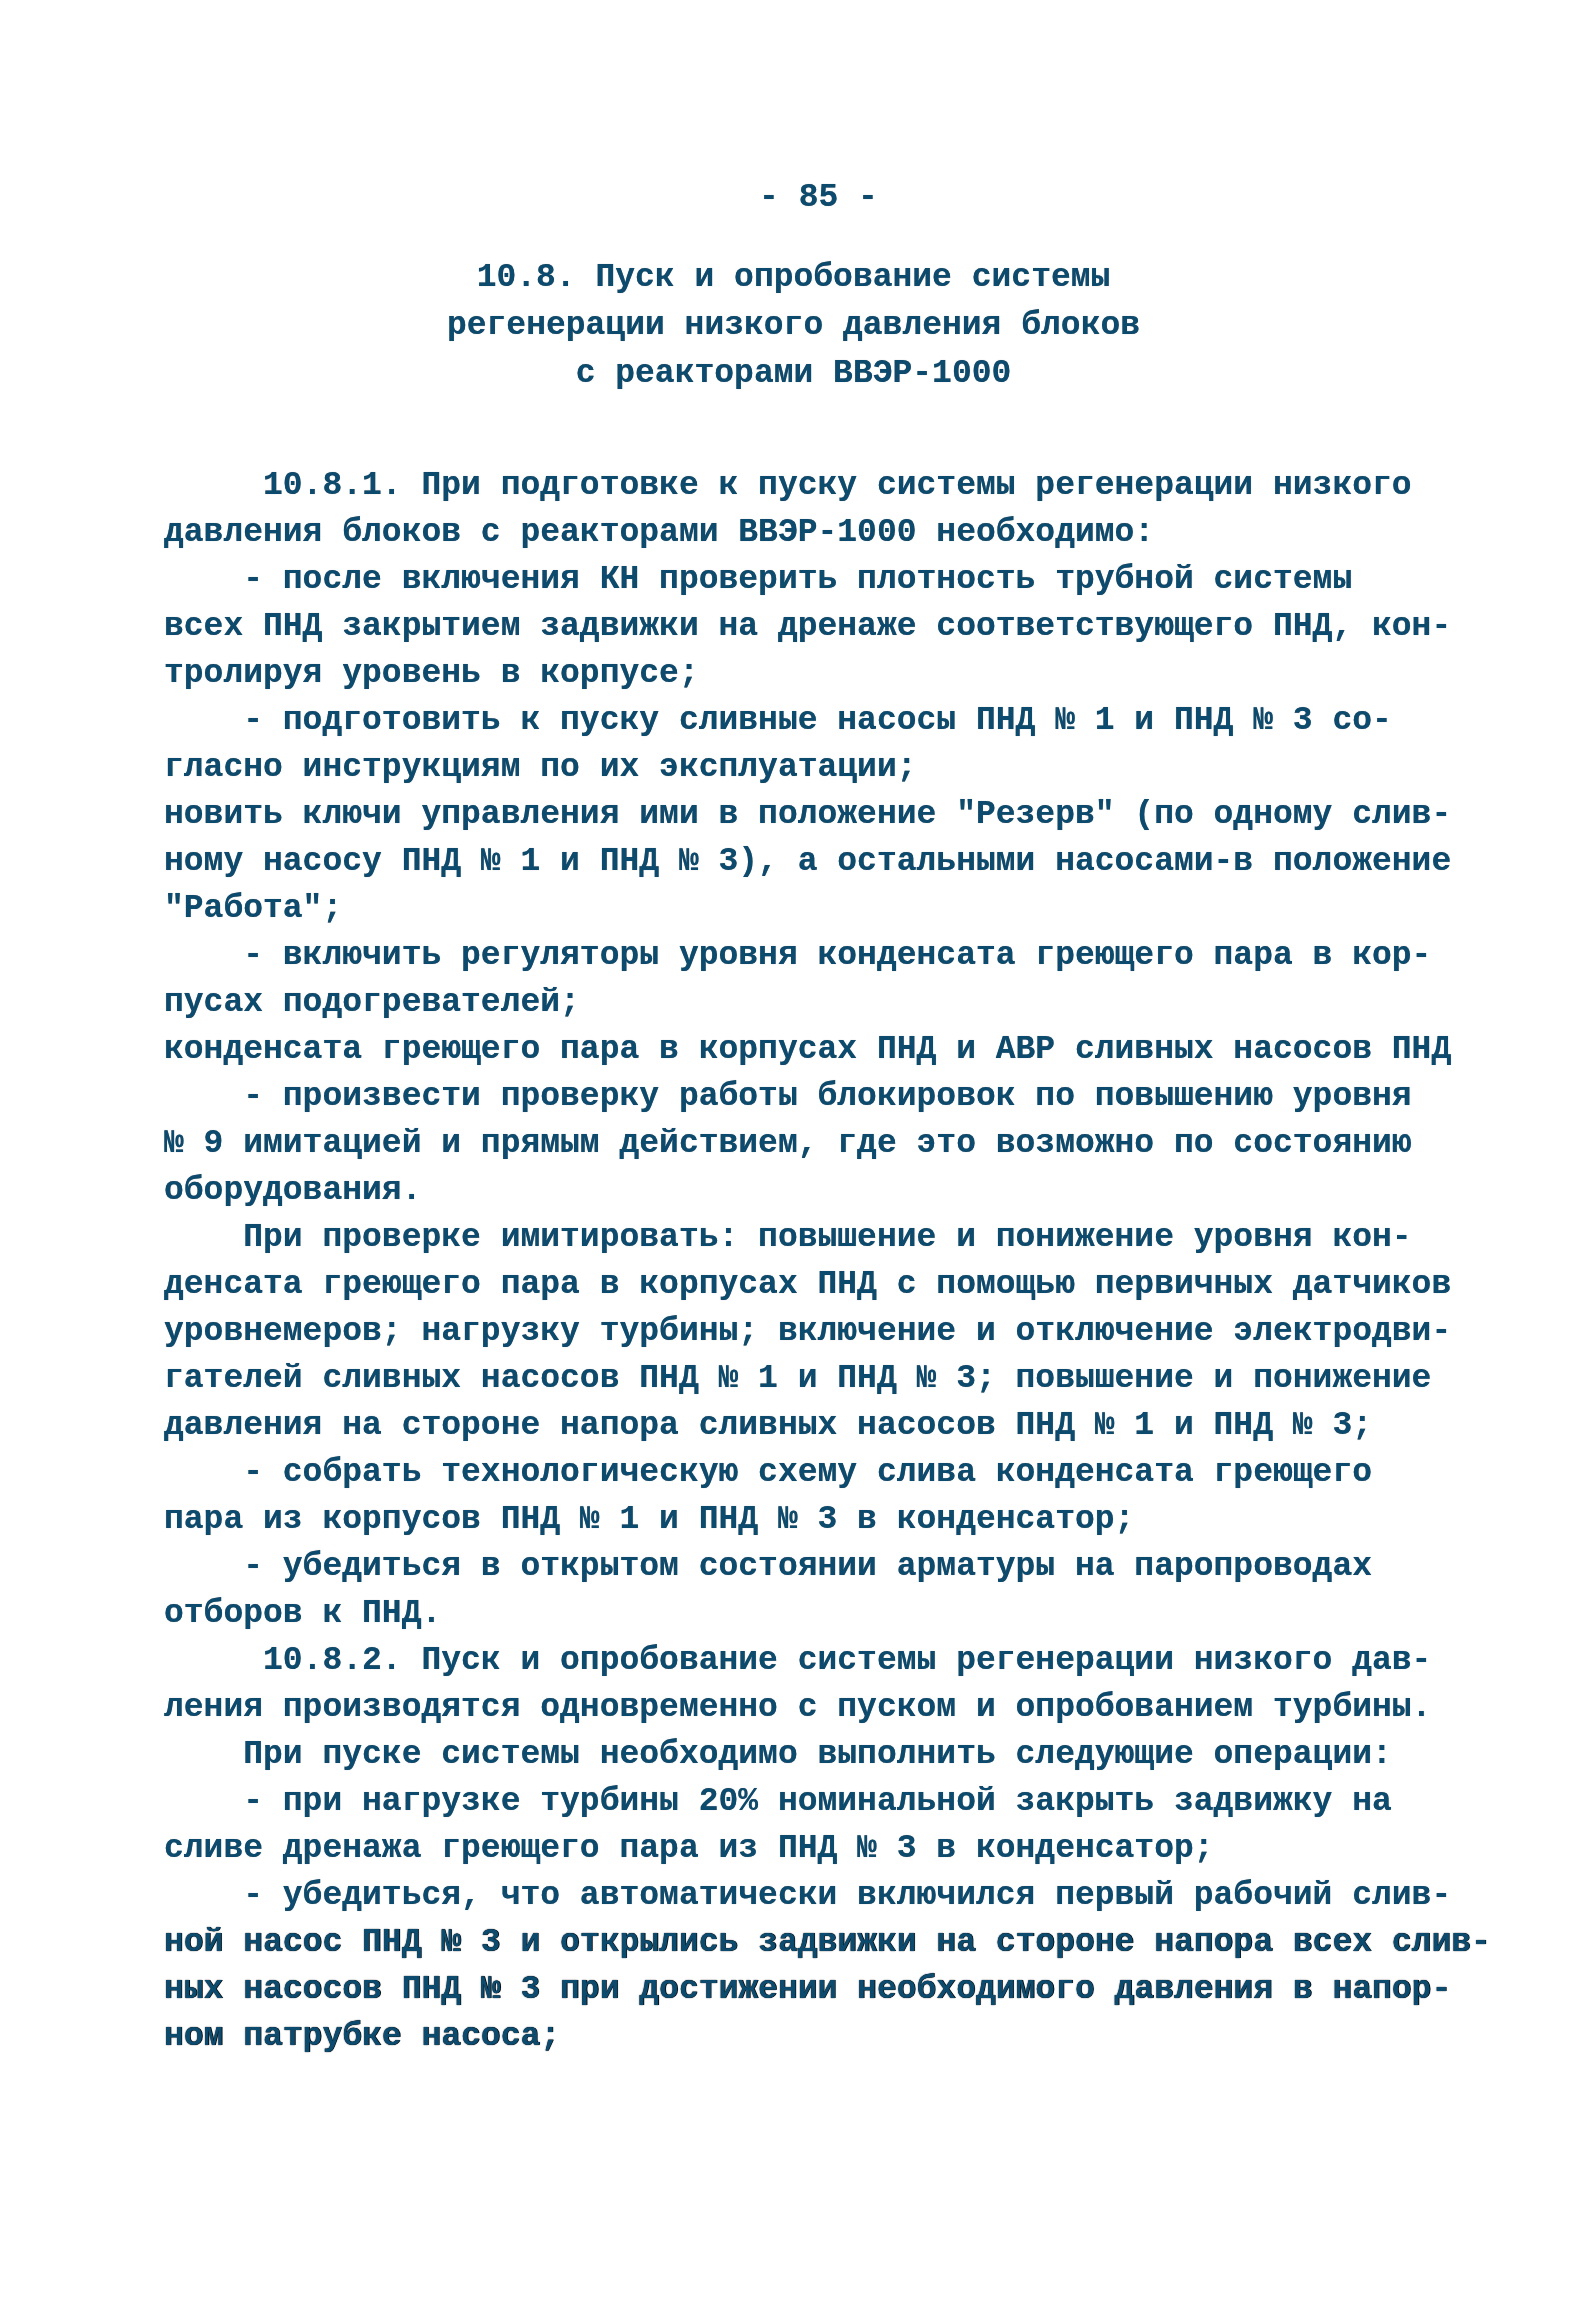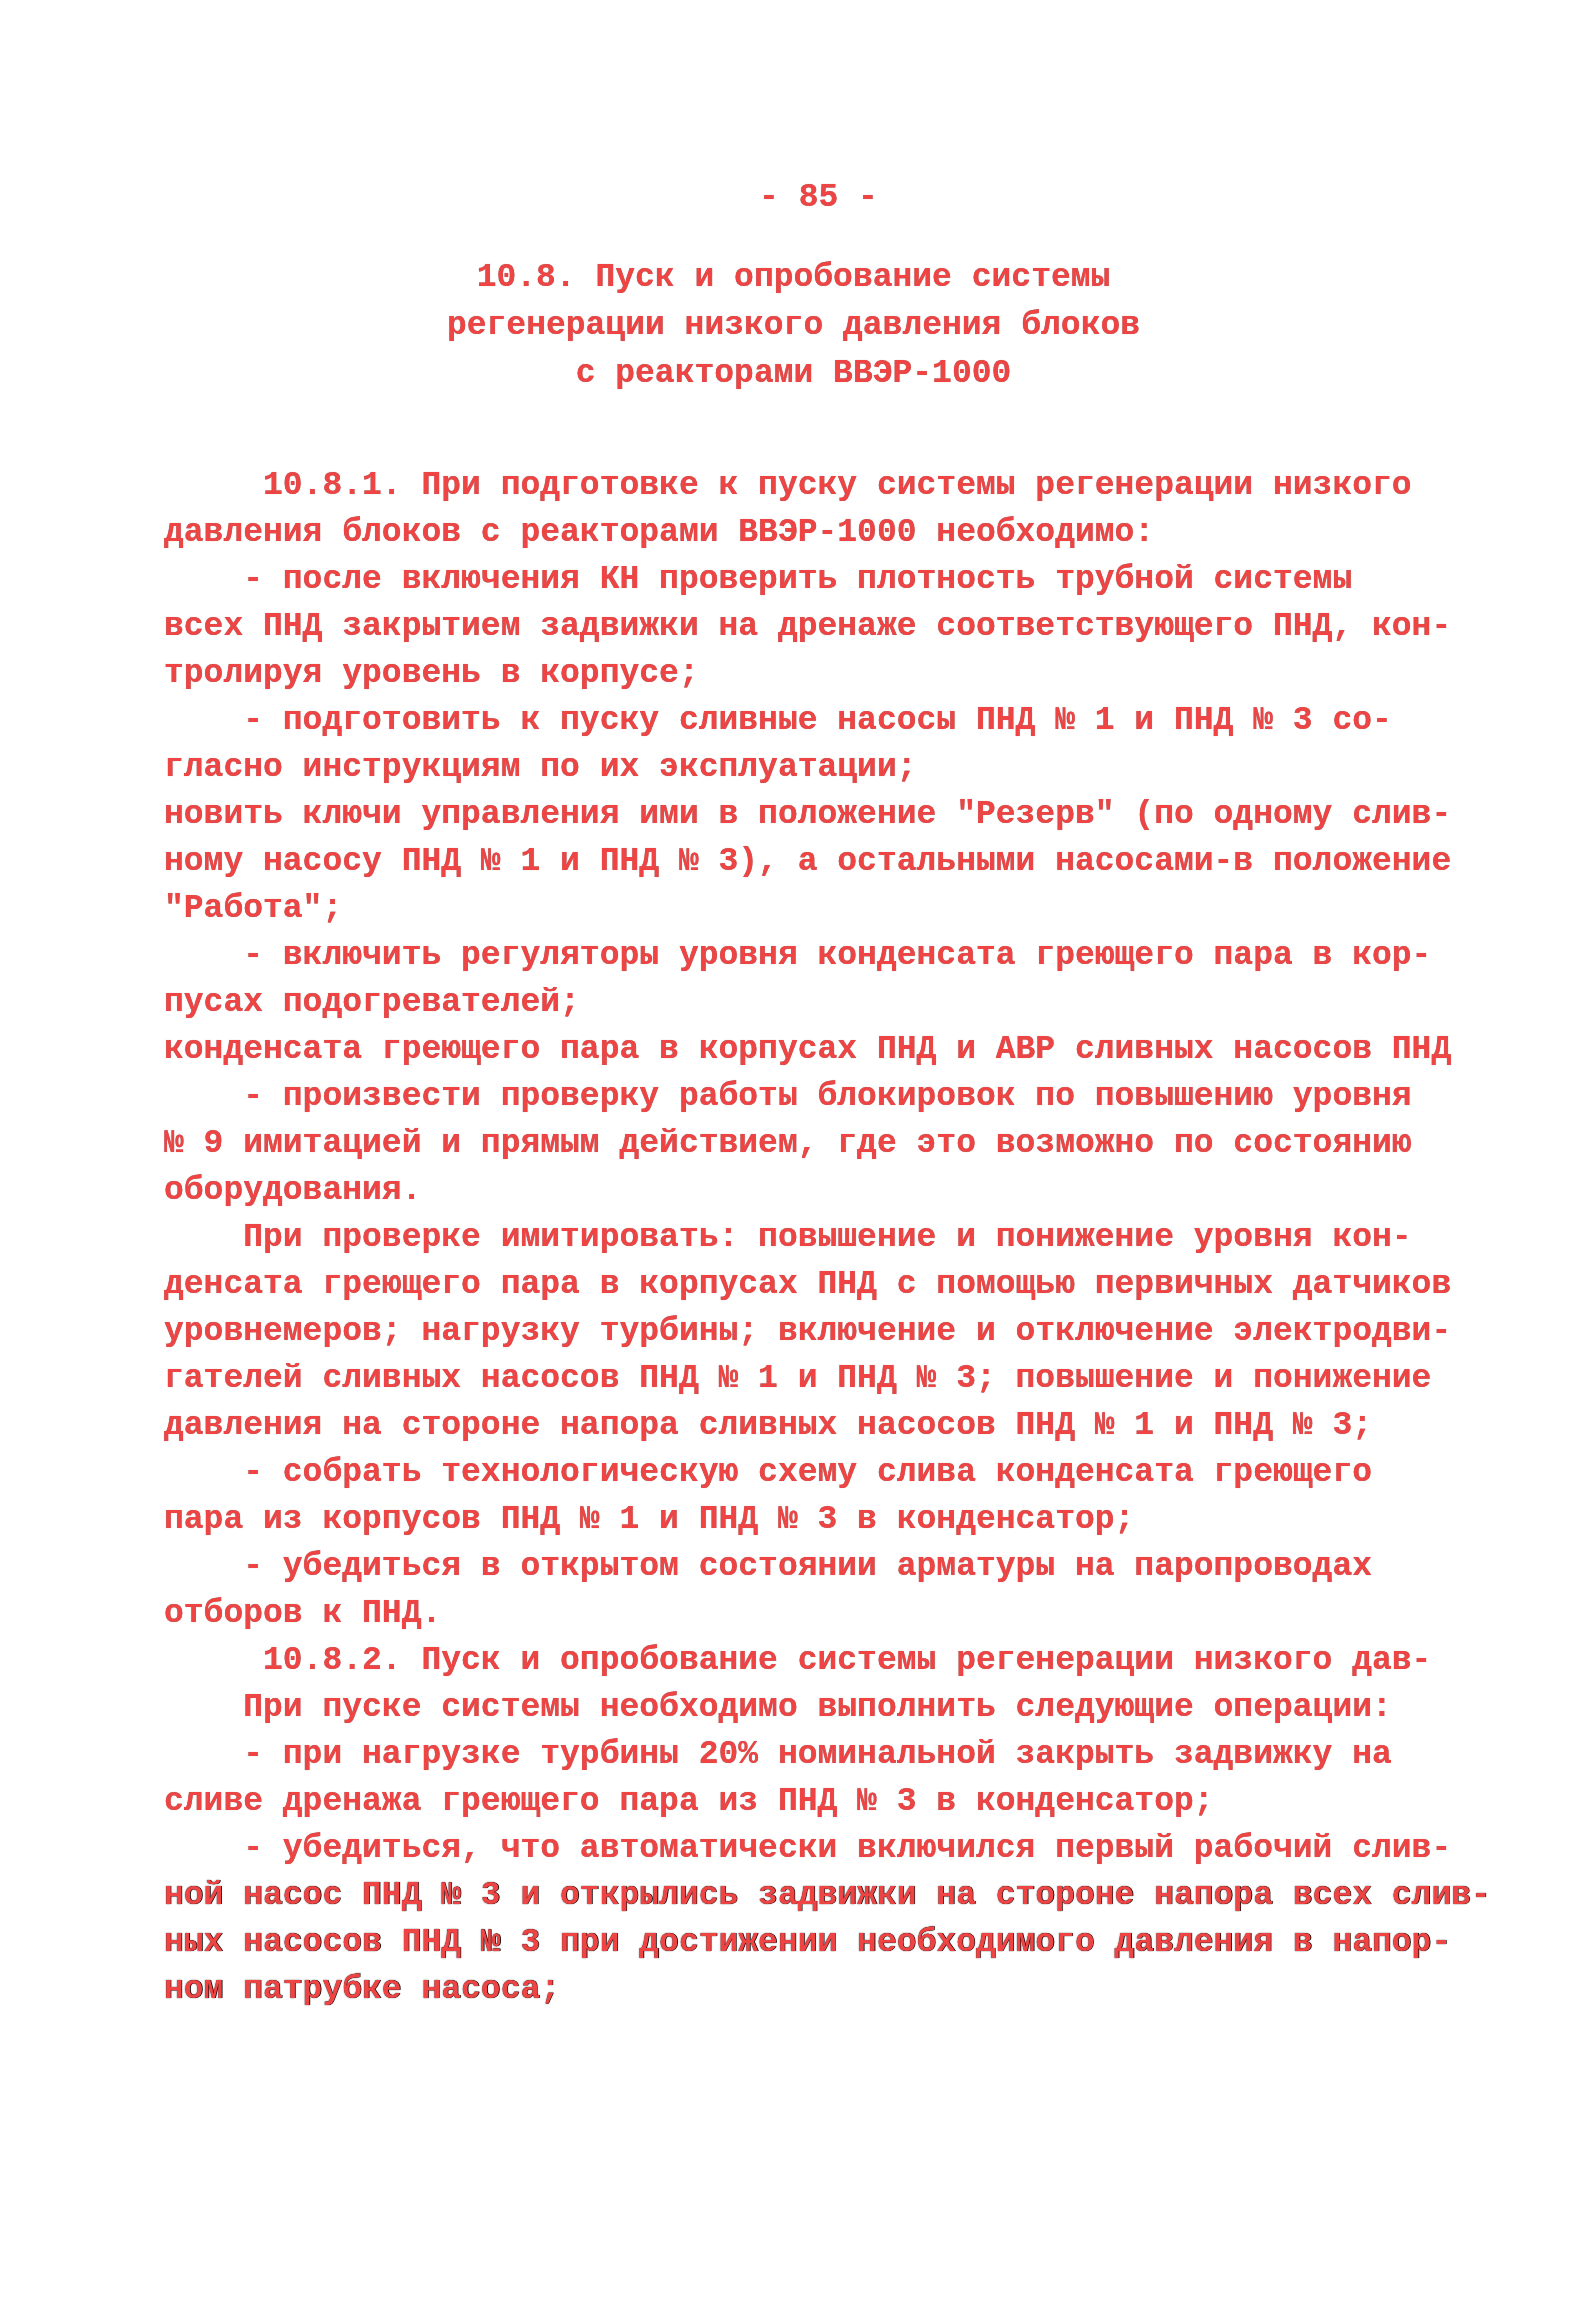--- a/index.html
+++ b/index.html
@@ -4,21 +4,21 @@
 <style>
   html, body { margin: 0; padding: 0; background: #e8e8e8; }
   .page {
     position: relative;
     width: 1585px;
     height: 2313px;
     margin: 0 auto;
     background: #ffffff;
     font-family: "Liberation Mono", "DejaVu Sans Mono", monospace;
     font-weight: 700;
-    color: #ef4444;
+    color: #0c4a6e;
     text-shadow: 0 0 0.7px rgba(0,0,0,0.55);
     overflow: hidden;
   }
   .pageno {
     position: absolute;
     top: 179px;
     left: 0;
     width: 100%;
     text-align: center;
     font-size: 33px;
@@ -78,20 +78,21 @@
     <div class="bline">    При проверке имитировать: повышение и понижение уровня кон-</div>
     <div class="bline">денсата греющего пара в корпусах ПНД с помощью первичных датчиков</div>
     <div class="bline">уровнемеров; нагрузку турбины; включение и отключение электродви-</div>
     <div class="bline">гателей сливных насосов ПНД № 1 и ПНД № 3; повышение и понижение</div>
     <div class="bline">давления на стороне напора сливных насосов ПНД № 1 и ПНД № 3;</div>
     <div class="bline">    - собрать технологическую схему слива конденсата греющего</div>
     <div class="bline">пара из корпусов ПНД № 1 и ПНД № 3 в конденсатор;</div>
     <div class="bline">    - убедиться в открытом состоянии арматуры на паропроводах</div>
     <div class="bline">отборов к ПНД.</div>
     <div class="bline">     10.8.2. Пуск и опробование системы регенерации низкого дав-</div>
+    <div class="bline">ления производятся одновременно с пуском и опробованием турбины.</div>
     <div class="bline">    При пуске системы необходимо выполнить следующие операции:</div>
     <div class="bline">    - при нагрузке турбины 20% номинальной закрыть задвижку на</div>
     <div class="bline">сливе дренажа греющего пара из ПНД № 3 в конденсатор;</div>
     <div class="bline">    - убедиться, что автоматически включился первый рабочий слив-</div>
     <div class="bline emph">ной насос ПНД № 3 и открылись задвижки на стороне напора всех слив-</div>
     <div class="bline emph">ных насосов ПНД № 3 при достижении необходимого давления в напор-</div>
     <div class="bline emph">ном патрубке насоса;</div>
   </div>
 
 </div>

